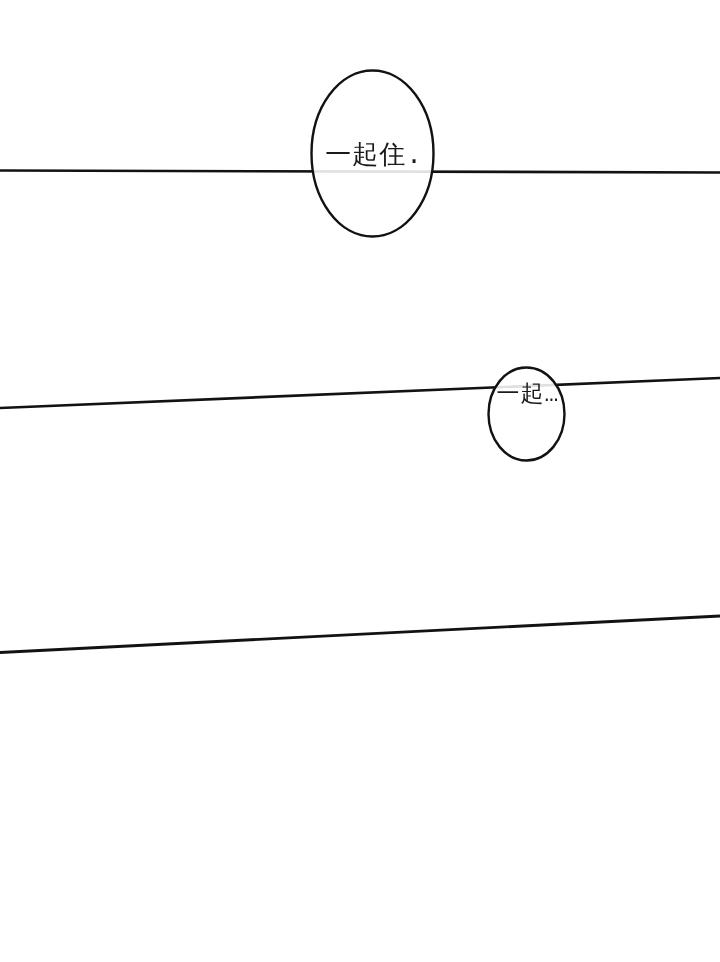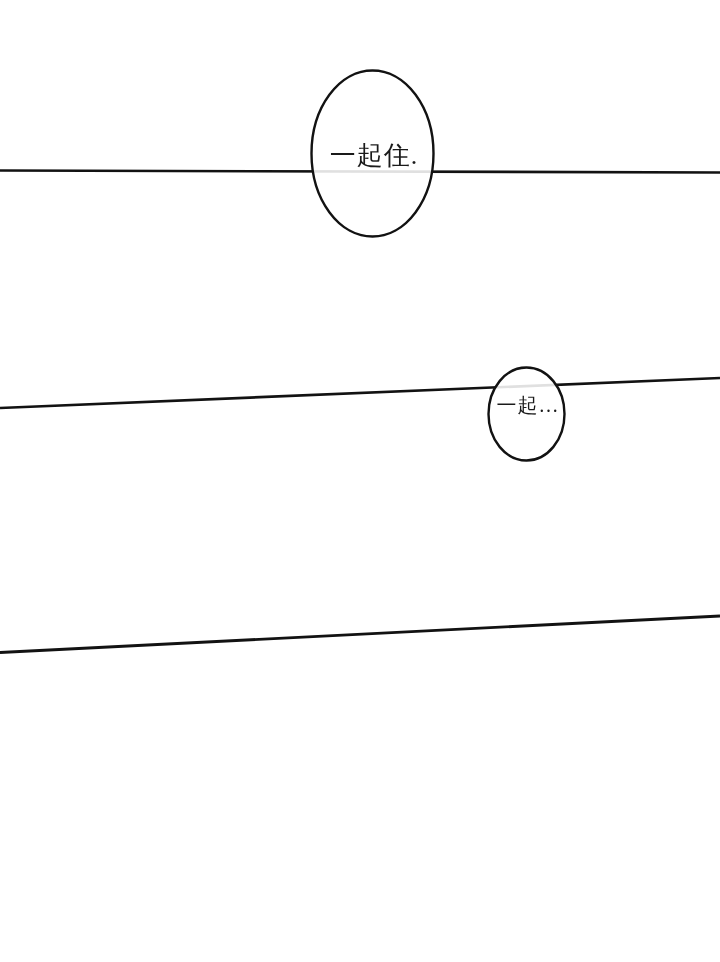--- a/index.html
+++ b/index.html
@@ -6,21 +6,21 @@
     margin: 0;
     padding: 0;
     background: #ffffff;
   }
   .comic-page {
     position: relative;
     width: 720px;
     height: 733px;
     background: #ffffff;
     overflow: hidden;
-    font-family: Liberation Serif, serif;
+    font-family: Liberation Mono, monospace;
   }
   .panel-svg {
     position: absolute;
     left: 0;
     top: 0;
     width: 720px;
     height: 962px;
     display: block;
   }
   .bubble-text {
@@ -32,22 +32,22 @@
     line-height: 1;
     text-align: center;
   }
   .bubble-text-1 {
     left: 374px;
     top: 156px;
     font-size: 26px;
   }
   .bubble-text-2 {
     left: 528px;
-    top: 405px;
-    font-size: 20px;
+    top: 395px;
+    font-size: 23px;
   }
 </style>
 </head>
 <body>
 
 <div class="comic-page">
 
   <svg class="panel-svg" viewBox="0 0 720 962" xmlns="http://www.w3.org/2000/svg">
 
     <line x1="0" y1="170.5" x2="720" y2="172.5" stroke="#121212" stroke-width="2.6"></line>

